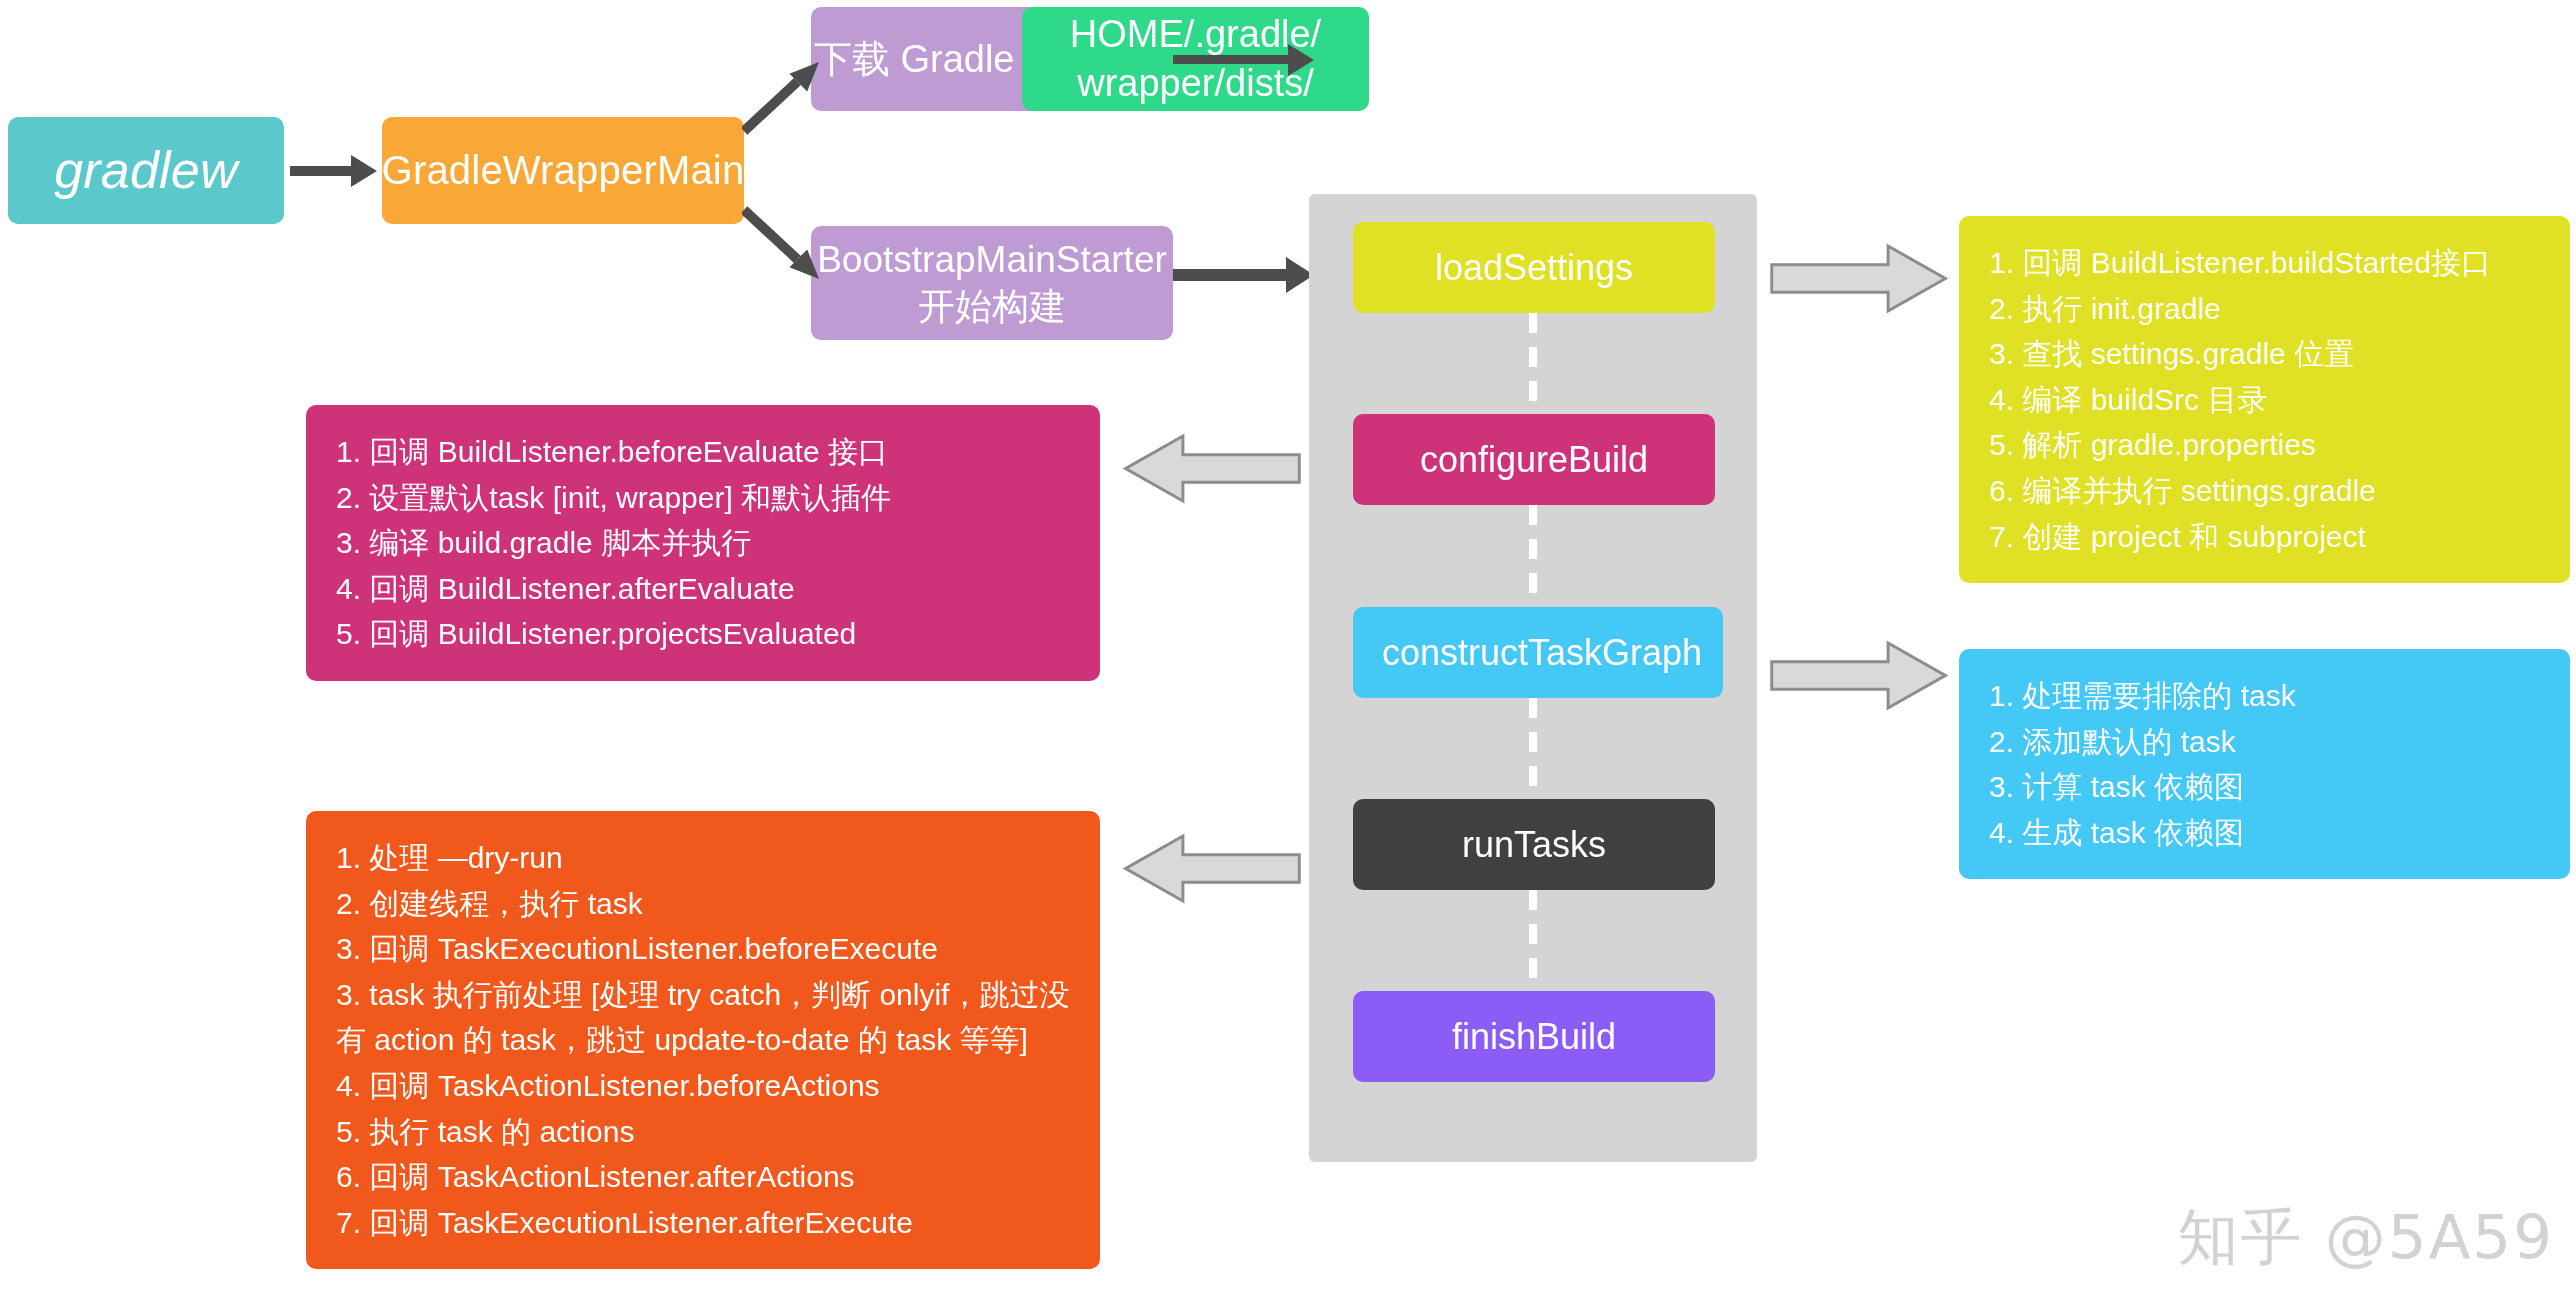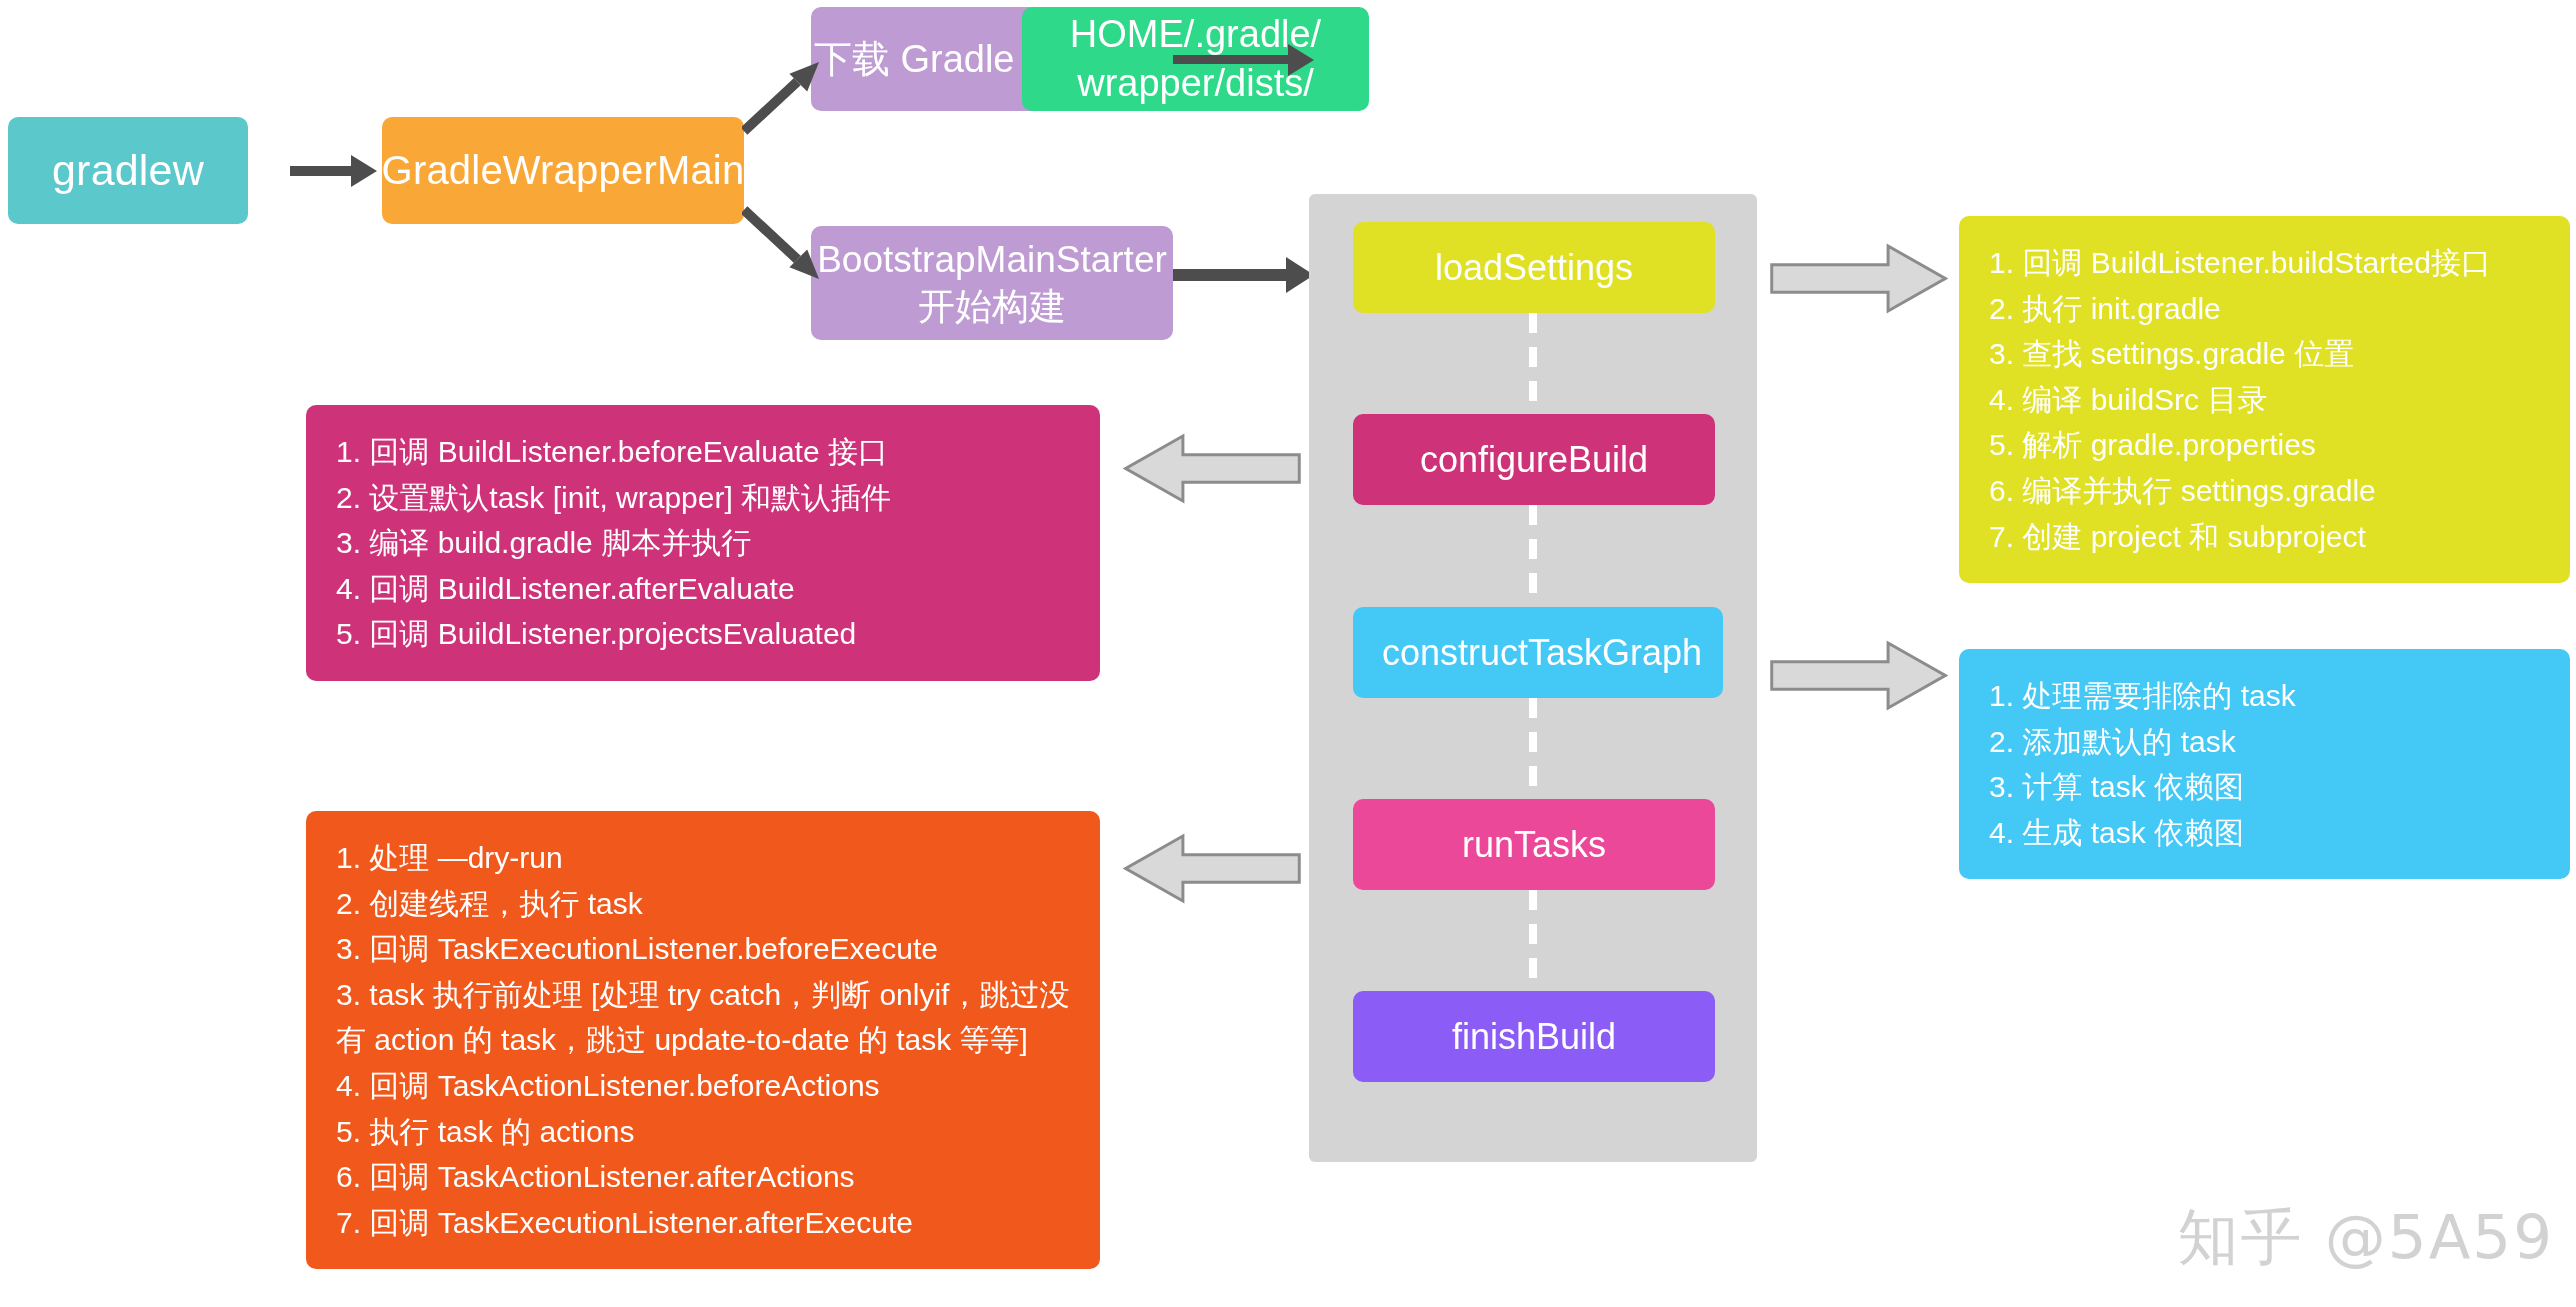--- a/index.html
+++ b/index.html
@@ -25,21 +25,21 @@
     display: flex;
     align-items: center;
     justify-content: center;
     text-align: center;
     line-height: 1.28;
     white-space: pre-line;
   }
   .node.title { font-size: 40px; letter-spacing: 0.2px; }
 
   
-  #node-gradlew       { left: 8px;    top: 117px;  width: 240px;  height: 107px; background:#5BC8CC; font-size:43px; }
+  #node-gradlew       { left: 8px;    top: 117px;  width: 276px;  height: 107px; background:#5BC8CC; font-size:52px;font-style:italic; }
   #node-gwmain        { left: 382px;  top: 117px;  width: 362px;  height: 107px; background:#F9A838; font-size:40px; }
   #node-download      { left: 811px;  top: 7px;    width: 362px;  height: 104px; background:#BE9BD3; font-size:38px; }
   #node-home-dist     { left: 1022px; top: 7px;    width: 347px;  height: 104px; background:#2ED98A; font-size:38px; }
   #node-bootstrap     { left: 811px;  top: 226px;  width: 362px;  height: 114px; background:#BE9BD3; font-size:37px; }
 
   
   #pipeline {
     position: absolute;
     left: 1309px;  top: 194px;
     width: 448px;  height: 968px;
@@ -170,21 +170,21 @@
 
   <div id="pipeline" style="background: rgb(212, 212, 212);">
     <div class="dashline" id="dash-0"></div>
     <div class="dashline" id="dash-1"></div>
     <div class="dashline" id="dash-2"></div>
     <div class="dashline" id="dash-3"></div>
 
     <div class="stage" id="stage-0" style="background: rgb(224, 224, 36);">loadSettings</div>
     <div class="stage" id="stage-1" style="background: rgb(206, 51, 121);">configureBuild</div>
     <div class="stage" id="stage-2" style="background: rgb(68, 200, 245);">constructTaskGraph</div>
-    <div class="stage" id="stage-3" style="background: #ec4899; text-align: center;">runTasks</div>
+    <div class="stage" id="stage-3" style="background: #404040; text-align: center;">runTasks</div>
     <div class="stage" id="stage-4" style="background: #8b5cf6; text-align: center;">finishBuild</div>
   </div>
 
   <div class="blockarrow" style="left:1769px; top:243px; width:179px; height:71px;">
     <svg width="179" height="71" viewBox="0 0 180 72">
       <polygon points="2,22 120,22 120,3 178,36 120,69 120,50 2,50" fill="#D9D9D9" stroke="#8C8C8C" stroke-width="3"></polygon>
     </svg>
   </div>
 
   <div class="blockarrow" style="left:1123px; top:433px; width:179px; height:71px;">

